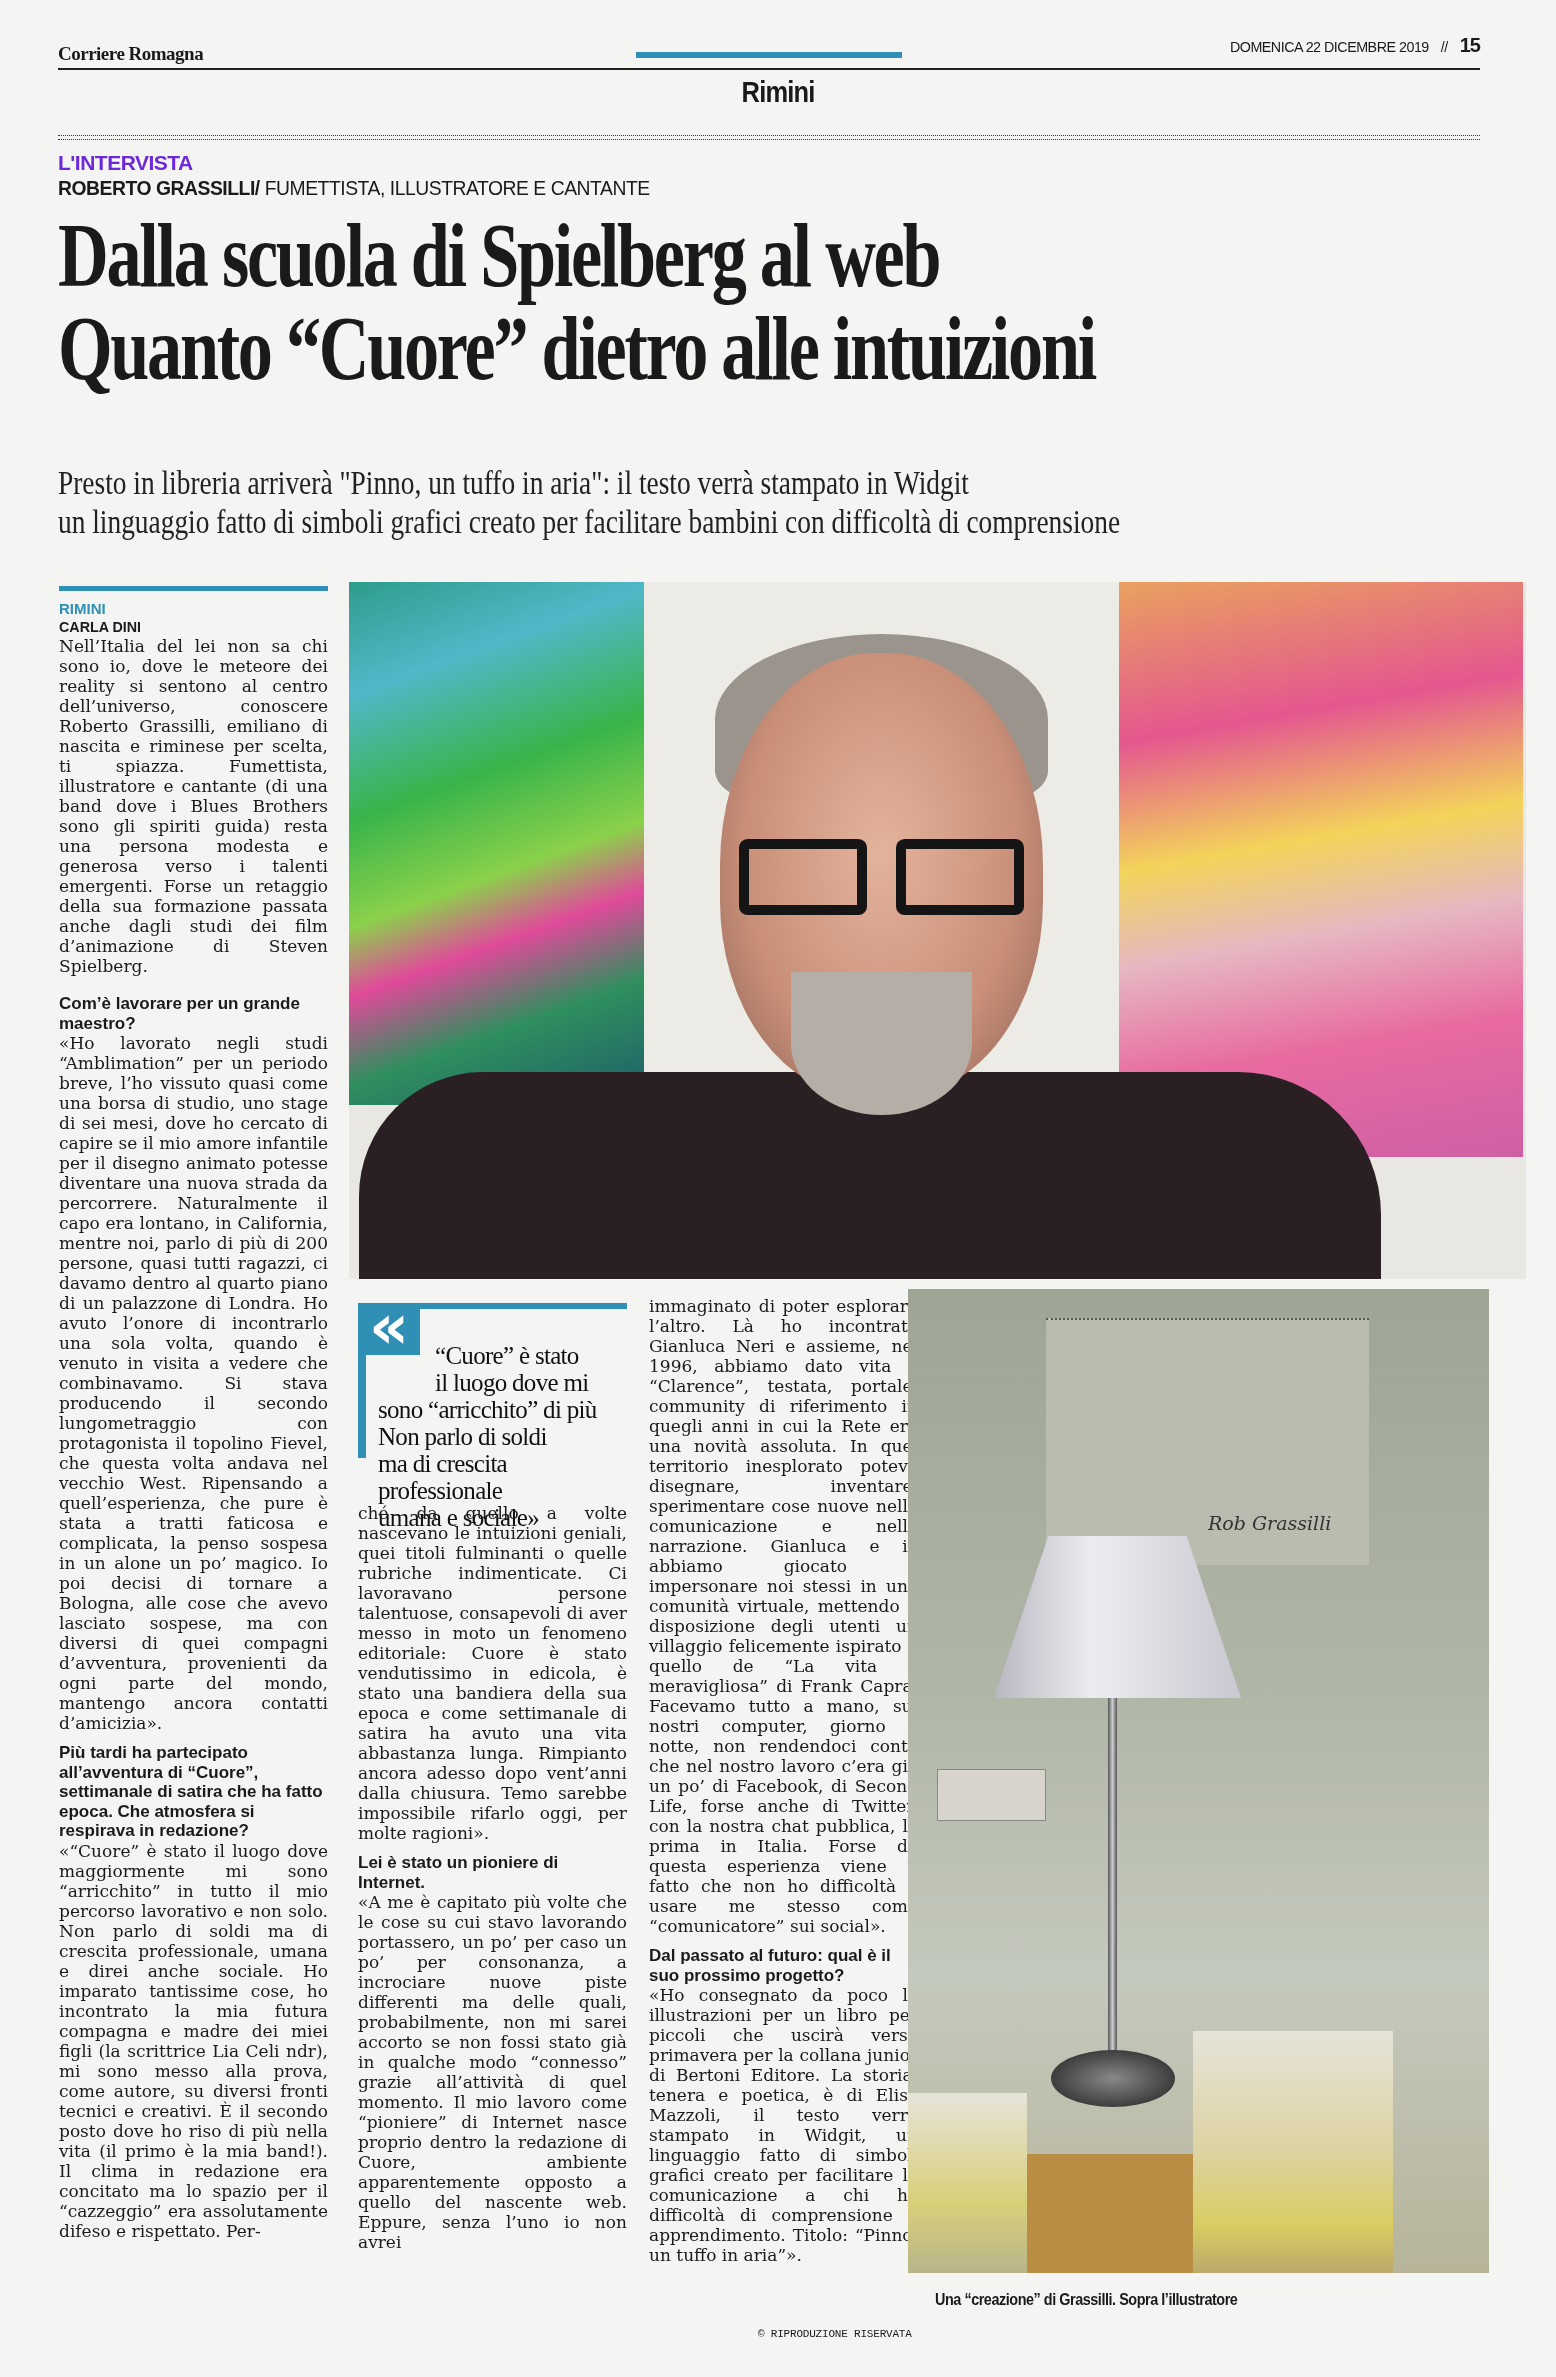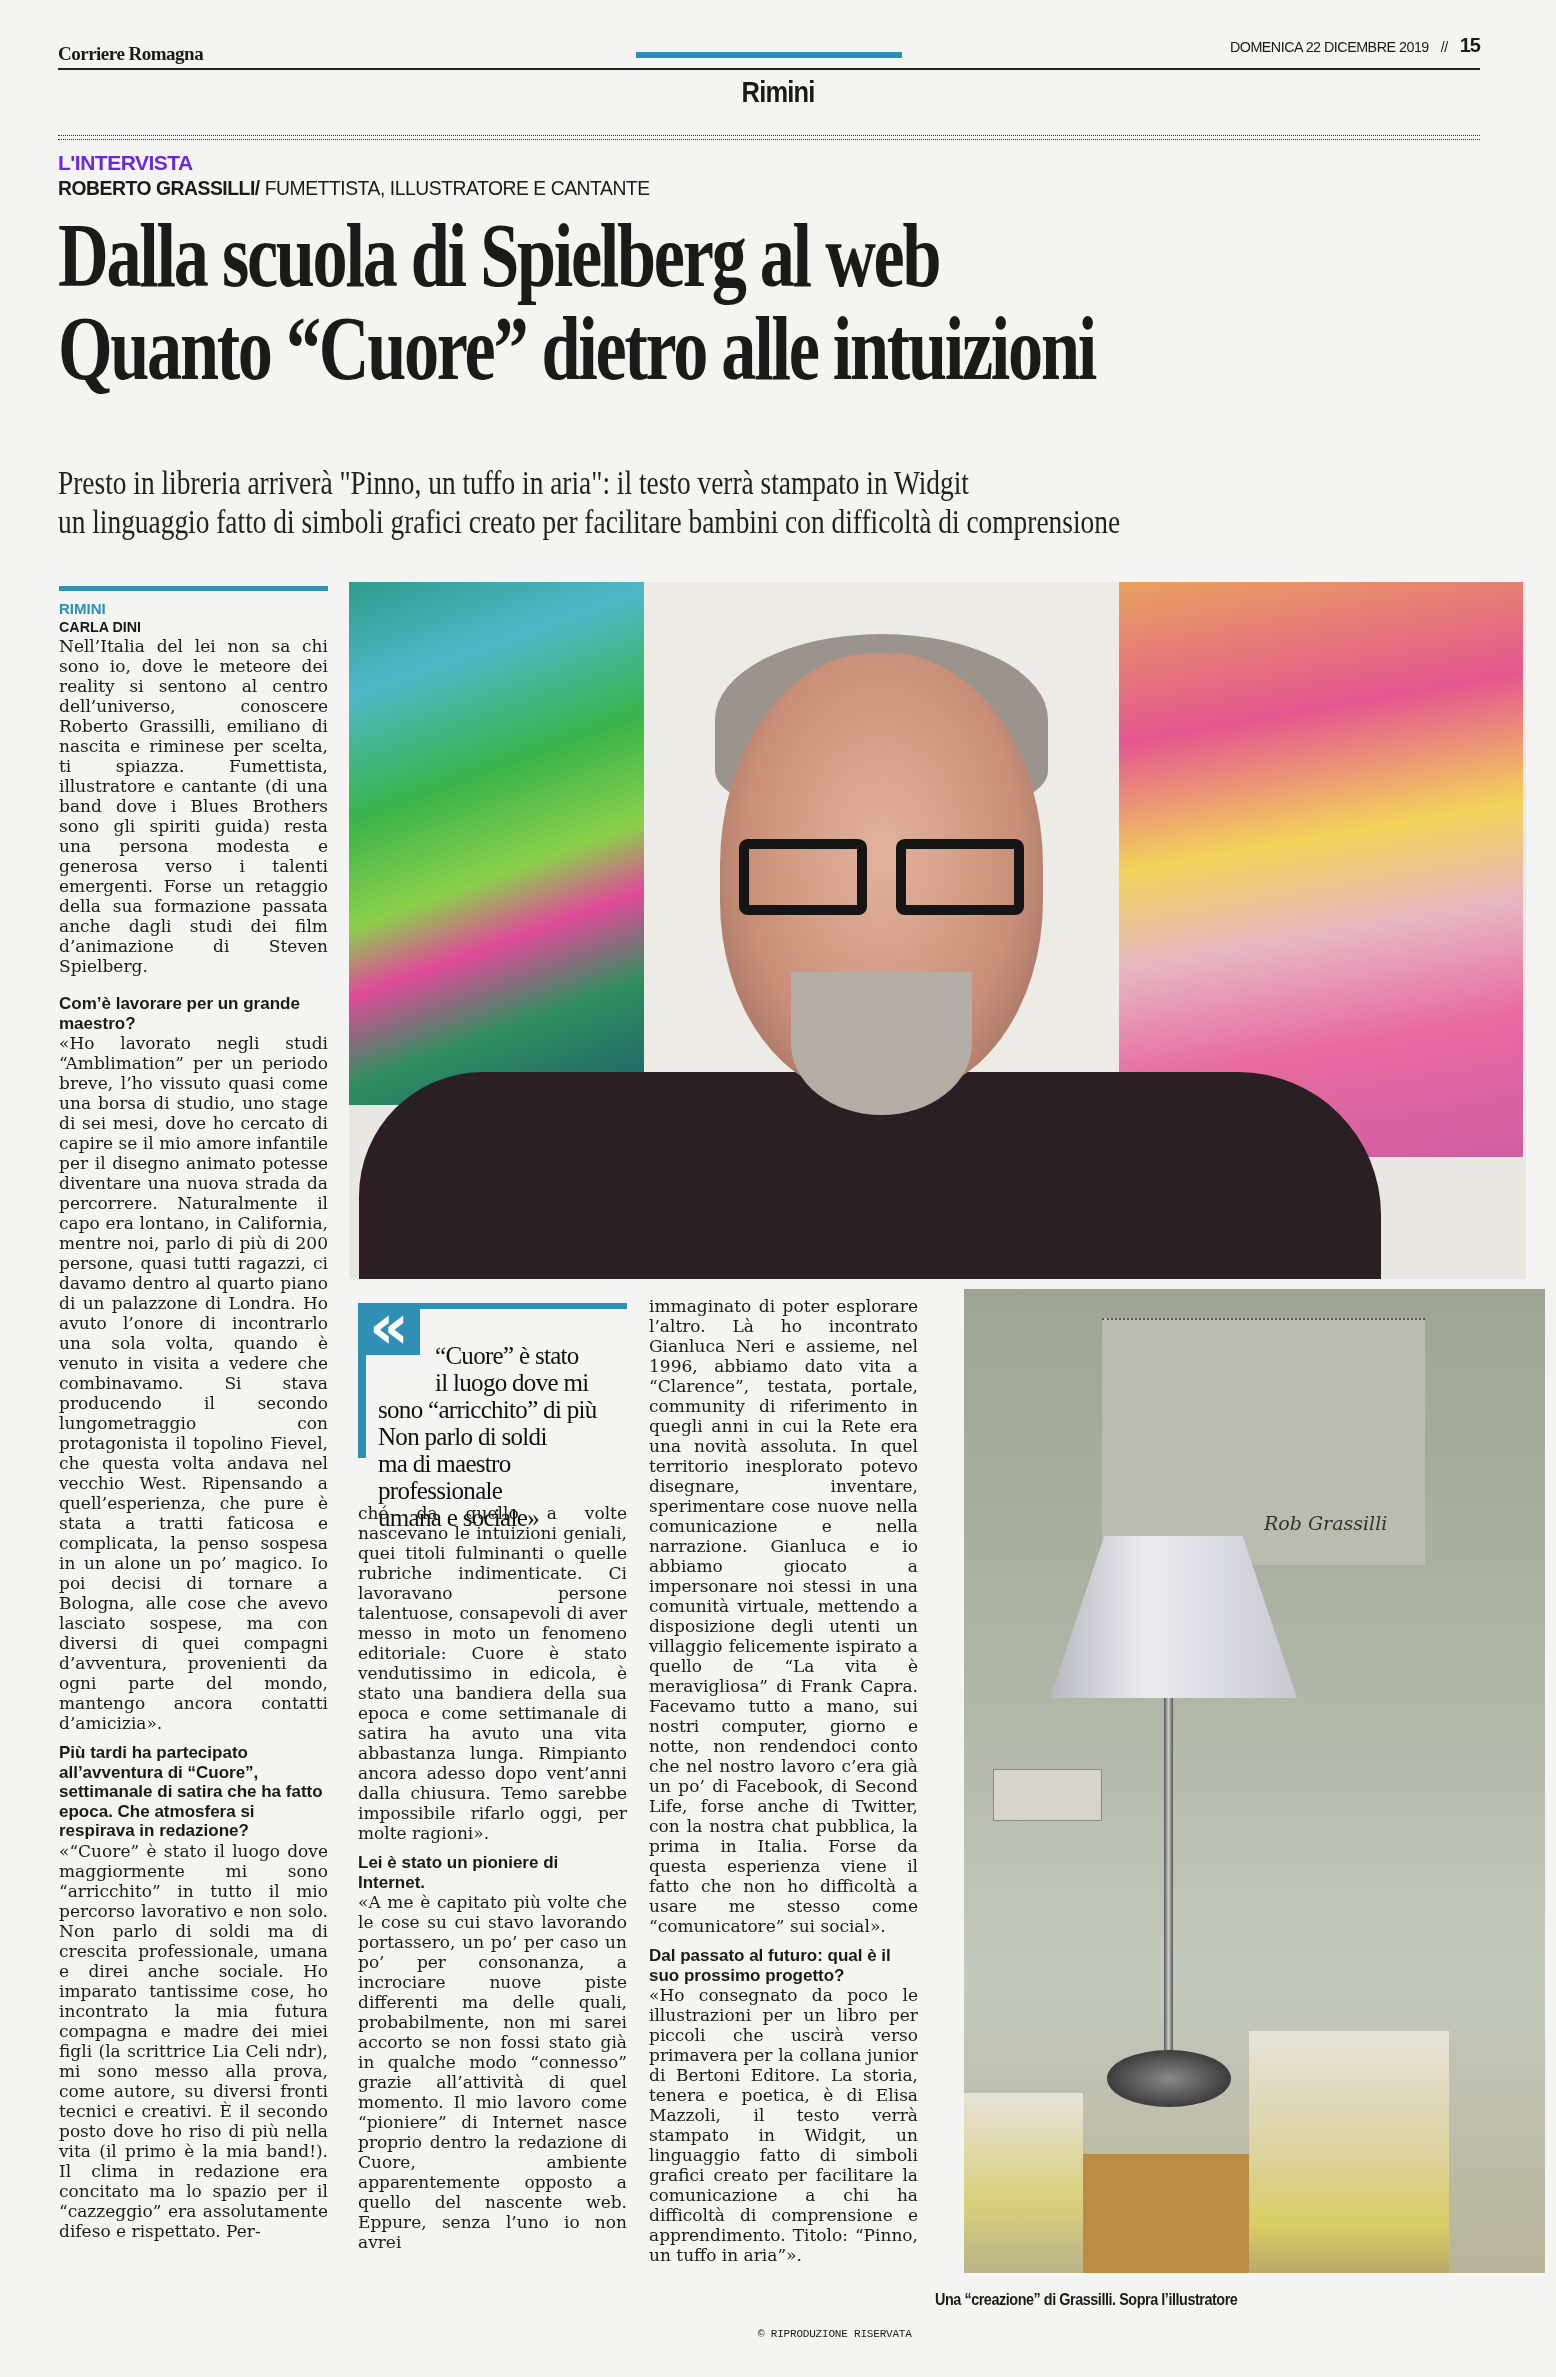--- a/index.html
+++ b/index.html
@@ -48,21 +48,21 @@
     background: linear-gradient(170deg, #e9a15f 0%, #e4578f 25%, #f3d45a 45%, #e6b7c2 60%, #e86aa0 78%, #cf5fa4 100%); }
   .wall { position: absolute; left: 295px; top: 0; width: 475px; height: 697px; background: #ecebe6; }
   .sweater { position: absolute; left: 9.5px; top: 490px; width: 1022px; height: 209px; background: #2a1f22; border-radius: 124px 143px 0 0; }
   .head { position: absolute; left: 371px; top: 71px; width: 323px; height: 442px; background: radial-gradient(ellipse at 50% 45%, #e3b39c 0%, #c98f78 60%, #8a6256 100%); border-radius: 48% 48% 44% 44%; }
   .hair { position: absolute; left: 366px; top: 52px; width: 333px; height: 171px; background: #9a948d; border-radius: 50% 50% 20% 20%; }
   .beard { position: absolute; left: 442px; top: 390px; width: 181px; height: 143px; background: #b5aea6; border-radius: 0 0 50% 50%; }
   .glasses { position: absolute; left: 390px; top: 257px; width: 285px; height: 76px; }
   .glasses span { position: absolute; top: 0; width: 128px; height: 76px; border: 10.5px solid #151515; border-radius: 8.6px; }
   .glasses span:first-child { left: 0; } .glasses span:last-child { right: 0; }
 
-  .photo-lamp { left: 964px; top: 1289px; width: 581px; height: 984px; background: linear-gradient(180deg, #9fa595 0%, #b0b6a6 40%, #c4c9bd 70%, #b7b49a 100%); }
+  .photo-lamp { left: 908px; top: 1289px; width: 581px; height: 984px; background: linear-gradient(180deg, #9fa595 0%, #b0b6a6 40%, #c4c9bd 70%, #b7b49a 100%); }
   .drawing-paper { position: absolute; left: 138px; top: 28.5px; width: 323px; height: 247px; background: #b9bcaf; border-top: 2.9px dotted #555; }
   .drawing-sig { position: absolute; left: 300px; top: 223px; font-family: "DejaVu Serif", serif; font-style: italic; font-size: 19px; color: #333; }
   .shade { position: absolute; left: 86px; top: 247px; width: 247px; height: 162px; background: linear-gradient(90deg, #b9b8c2, #ececf0 40%, #c9c8d2); clip-path: polygon(22% 0, 78% 0, 100% 100%, 0 100%); }
   .stem { position: absolute; left: 200px; top: 409px; width: 8.6px; height: 361px; background: linear-gradient(90deg, #555, #ccc, #555); }
   .base { position: absolute; left: 143px; top: 761px; width: 124px; height: 57px; background: radial-gradient(ellipse, #888 0%, #333 80%); border-radius: 50%; }
   .switch { position: absolute; left: 28.5px; top: 480px; width: 109px; height: 52px; background: #d6d4cb; border: 1.9px solid #888; }
   .books-left { position: absolute; left: 0; top: 804px; width: 119px; height: 181px; background: linear-gradient(180deg, #e6e3da 0%, #d9d07a 60%, #b9b48a 100%); }
   .books-right { position: absolute; left: 285px; top: 742px; width: 200px; height: 243px; background: linear-gradient(180deg, #e6e3da 0%, #ddd3a0 50%, #d9cd62 80%, #b9a86b 100%); }
   .table { position: absolute; left: 114px; top: 865px; width: 181px; height: 119px; background: #b98d43; }
 
@@ -126,21 +126,21 @@
 
 <aside class="pullquote">
   <div class="pq-frame-top"></div>
   <div class="pq-frame-left"></div>
   <div class="pq-mark">«</div>
   <div class="pq-text">
     <span class="indent">“Cuore” è stato</span>
     <span class="indent">il luogo dove mi</span>
     <span style="display:block">sono “arricchito” di più</span>
     <span style="display:block">Non parlo di soldi</span>
-    <span style="display:block">ma di maestro</span>
+    <span style="display:block">ma di crescita</span>
     <span style="display:block">professionale</span>
     <span style="display:block">umana e sociale»</span>
   </div>
 </aside>
 
 <div class="col col2-body">
   <p>ché da quello a volte nascevano le intuizioni geniali, quei titoli fulminanti o quelle rubriche indimenticate. Ci lavoravano persone talentuose, consapevoli di aver messo in moto un fenomeno editoriale: Cuore è stato vendutissimo in edicola, è stato una bandiera della sua epoca e come settimanale di satira ha avuto una vita abbastanza lunga. Rimpianto ancora adesso dopo vent’anni dalla chiusura. Temo sarebbe impossibile rifarlo oggi, per molte ragioni».</p>
   <p class="q">Lei è stato un pioniere di Internet.</p>
   <p>«A me è capitato più volte che le cose su cui stavo lavorando portassero, un po’ per caso un po’ per consonanza, a incrociare nuove piste differenti ma delle quali, probabilmente, non mi sarei accorto se non fossi stato già in qualche modo “connesso” grazie all’attività di quel momento. Il mio lavoro come “pioniere” di Internet nasce proprio dentro la redazione di Cuore, ambiente apparentemente opposto a quello del nascente web. Eppure, senza l’uno io non avrei</p>
 </div>

